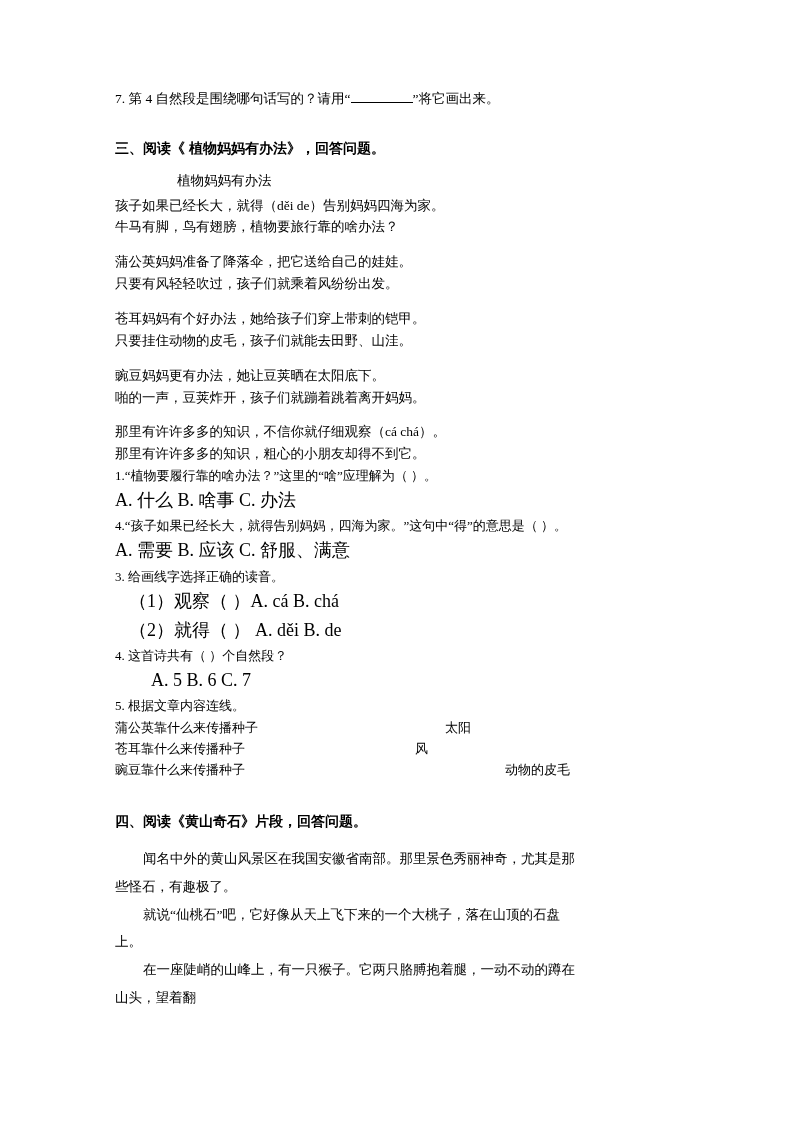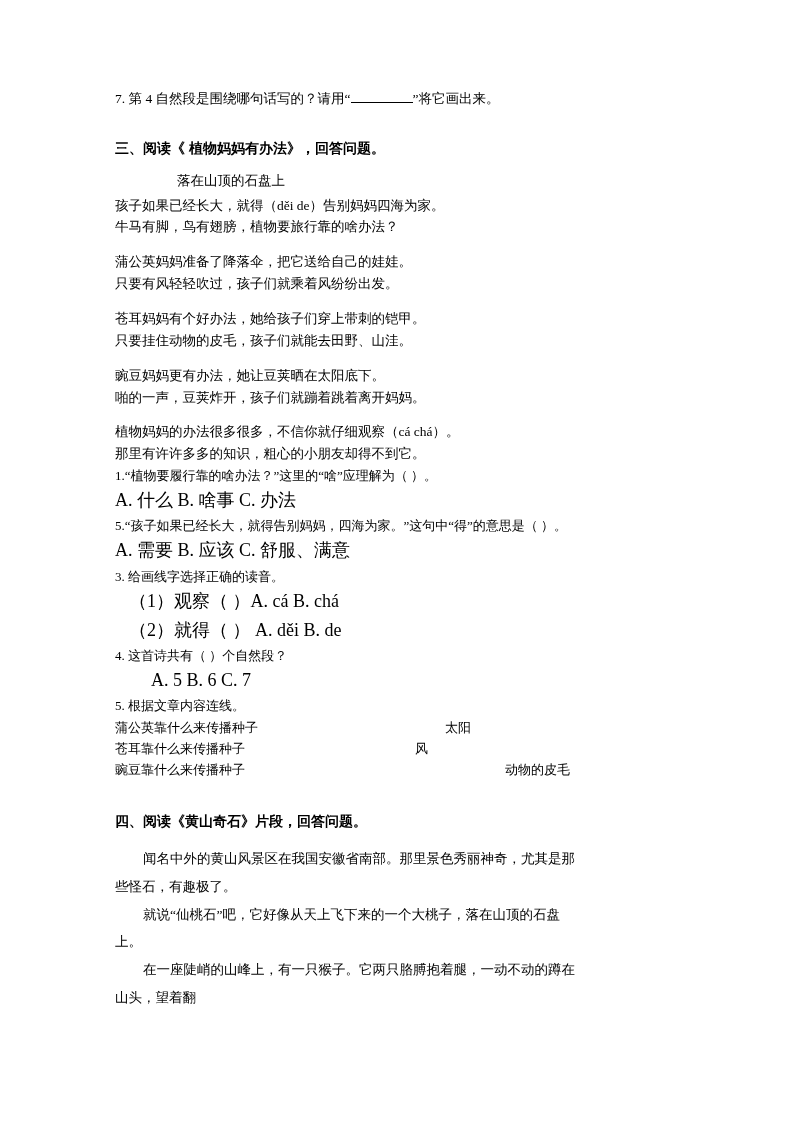--- a/index.html
+++ b/index.html
@@ -97,40 +97,40 @@
 <body>
 
 <div class="page">
 
   <div class="q7">
     <span>7. 第 4 自然段是围绕哪句话写的？请用“</span><span class="blank-line"></span><span>”将它画出来。</span>
   </div>
 
   <div class="section-head">三、阅读《  植物妈妈有办法》，回答问题。</div>
 
-  <div class="poem-title">落在山顶的石盘上</div>
+  <div class="poem-title">植物妈妈有办法</div>
 
   <div class="body-line">孩子如果已经长大，就得（děi de）告别妈妈四海为家。</div>
   <div class="body-line">牛马有脚，鸟有翅膀，植物要旅行靠的啥办法？</div>
   <div class="para-gap"></div>
   <div class="body-line">蒲公英妈妈准备了降落伞，把它送给自己的娃娃。</div>
   <div class="body-line">只要有风轻轻吹过，孩子们就乘着风纷纷出发。</div>
   <div class="para-gap"></div>
   <div class="body-line">苍耳妈妈有个好办法，她给孩子们穿上带刺的铠甲。</div>
   <div class="body-line">只要挂住动物的皮毛，孩子们就能去田野、山洼。</div>
   <div class="para-gap"></div>
   <div class="body-line">豌豆妈妈更有办法，她让豆荚晒在太阳底下。</div>
   <div class="body-line">啪的一声，豆荚炸开，孩子们就蹦着跳着离开妈妈。</div>
   <div class="para-gap"></div>
-  <div class="body-line">植物妈妈的办法很多很多，不信你就仔细观察（cá chá）。</div>
+  <div class="body-line">那里有许许多多的知识，不信你就仔细观察（cá chá）。</div>
   <div class="body-line">那里有许许多多的知识，粗心的小朋友却得不到它。</div>
 
   <div class="qitem">1.“植物要履行靠的啥办法？”这里的“啥”应理解为（     ）。</div>
   <div class="qopts">A. 什么        B. 啥事        C. 办法</div>
-  <div class="qitem">5.“孩子如果已经长大，就得告别妈妈，四海为家。”这句中“得”的意思是（     ）。</div>
+  <div class="qitem">4.“孩子如果已经长大，就得告别妈妈，四海为家。”这句中“得”的意思是（     ）。</div>
   <div class="qopts">A. 需要        B. 应该        C. 舒服、满意</div>
   <div class="qitem">3. 给画线字选择正确的读音。</div>
   <div class="qopts indent1">（1）观察（  ）A. cá      B. chá</div>
   <div class="qopts indent1">（2）就得（  ）    A. děi      B. de</div>
   <div class="qitem">4. 这首诗共有（     ）个自然段？</div>
   <div class="qopts indent2">A. 5      B. 6      C. 7</div>
   <div class="qitem">5. 根据文章内容连线。</div>
 
   <div class="match-row">
     <span class="match-left">蒲公英靠什么来传播种子</span>

